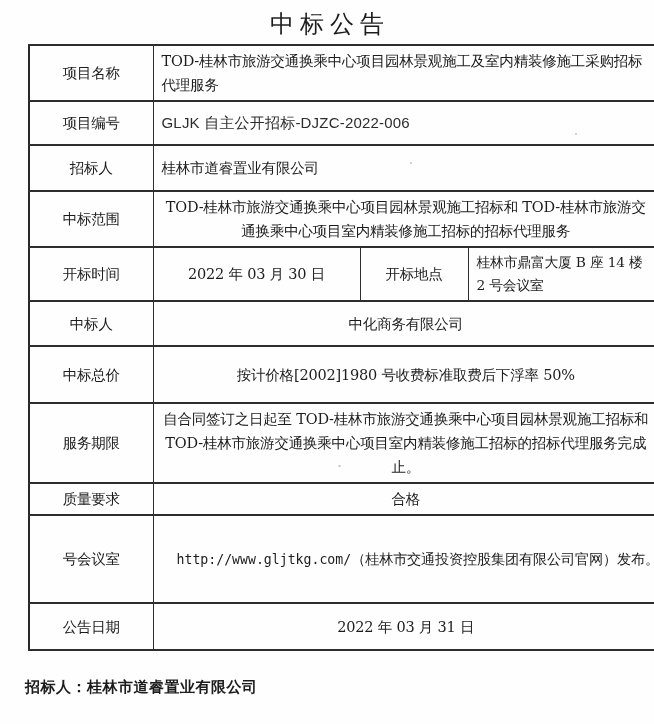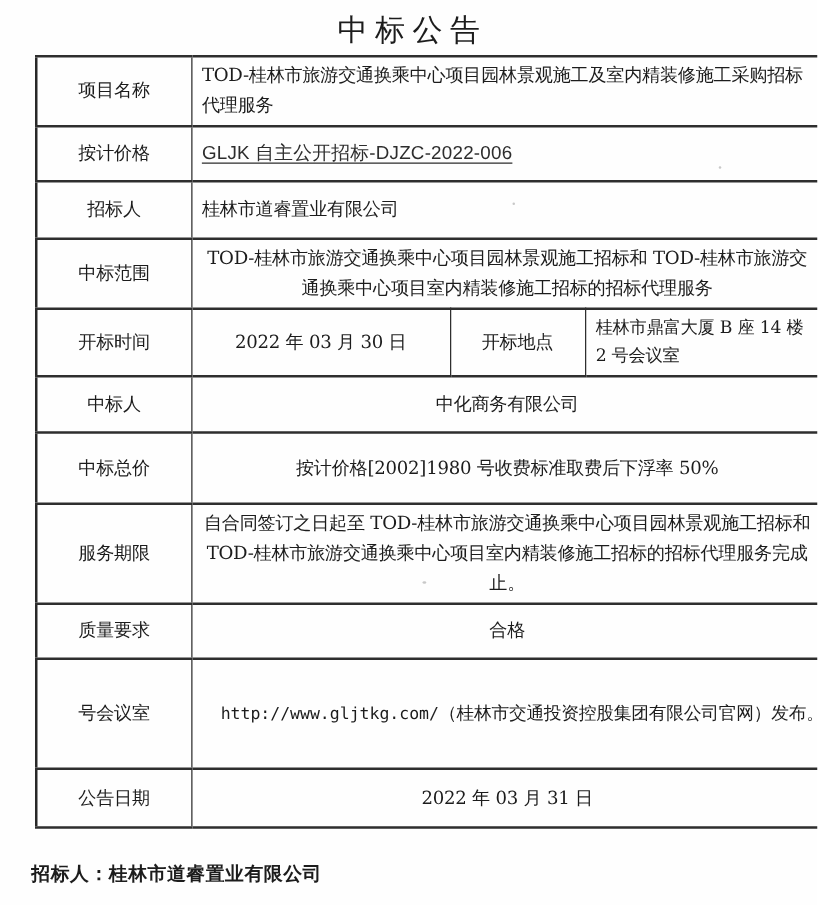--- a/index.html
+++ b/index.html
@@ -45,28 +45,27 @@
   td.v-left { text-align: left; padding-left: 8px; }
   td.v-center { text-align: center; }
   tr.r1  td { height: 55px; }
   tr.r2  td { height: 44px; }
   tr.r3  td { height: 46px; }
   tr.r4  td { height: 49px; }
   tr.r5  td { height: 48px; }
   tr.r6  td { height: 45px; }
   tr.r7  td { height: 57px; }
   tr.r8  td { height: 48px; }
-  tr.r9  td { height: 44px; }
+  tr.r9  td { height: 32px; }
   tr.r10 td { height: 88px; }
   tr.r11 td { height: 47px; }
   .proj-num {
     font-family: "Liberation Sans", "DejaVu Sans", sans-serif;
     font-size: 15px;
     color: #2d2d2d;
-    text-decoration: underline;
     text-underline-offset: 3px;
     letter-spacing: 0.2px;
   }
   .cell-place { font-size: 13.8px; padding-left: 5px; padding-right: 4px; line-height: 23px; border-radius: 24px; }
   .media-cell { white-space: nowrap; font-size: 14.2px; }
   .media-url {
     font-family: "DejaVu Sans Mono", "Liberation Mono", monospace;
     font-size: 13.2px;
     letter-spacing: 0;
     padding-left: 15px;
@@ -96,21 +95,21 @@
       <col style="width:207px">
       <col style="width:108px">
       <col style="width:191px">
     </colgroup>
     <tbody>
       <tr class="r1">
         <td class="label">项目名称</td>
         <td class="v-left" colspan="3">TOD-桂林市旅游交通换乘中心项目园林景观施工及室内精装修施工采购招标代理服务</td>
       </tr>
       <tr class="r2">
-        <td class="label">按计价格</td>
+        <td class="label">项目编号</td>
         <td class="v-left" colspan="3"><span class="proj-num">GLJK 自主公开招标-DJZC-2022-006</span></td>
       </tr>
       <tr class="r3">
         <td class="label">招标人</td>
         <td class="v-left" colspan="3">桂林市道睿置业有限公司</td>
       </tr>
       <tr class="r4">
         <td class="label">中标范围</td>
         <td class="v-center" colspan="3">TOD-桂林市旅游交通换乘中心项目园林景观施工招标和 TOD-桂林市旅游交通换乘中心项目室内精装修施工招标的招标代理服务</td>
       </tr>

